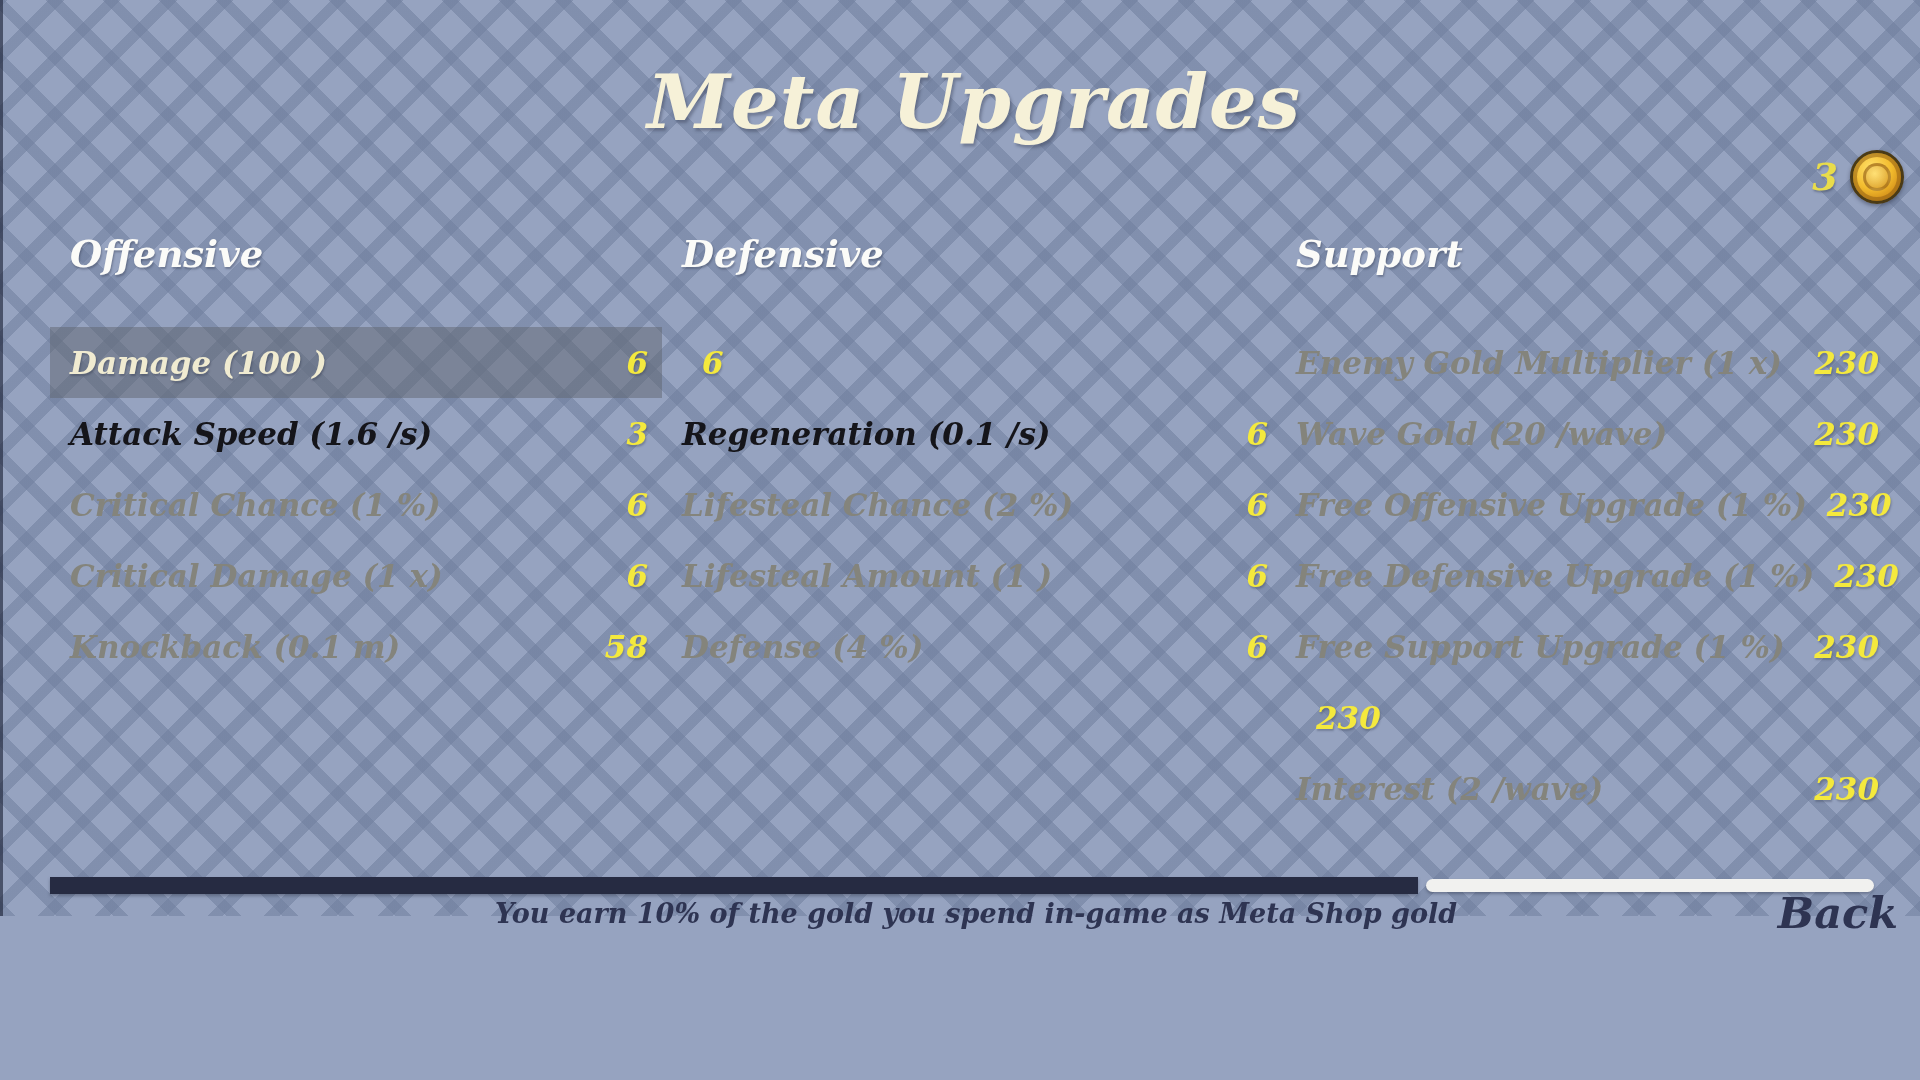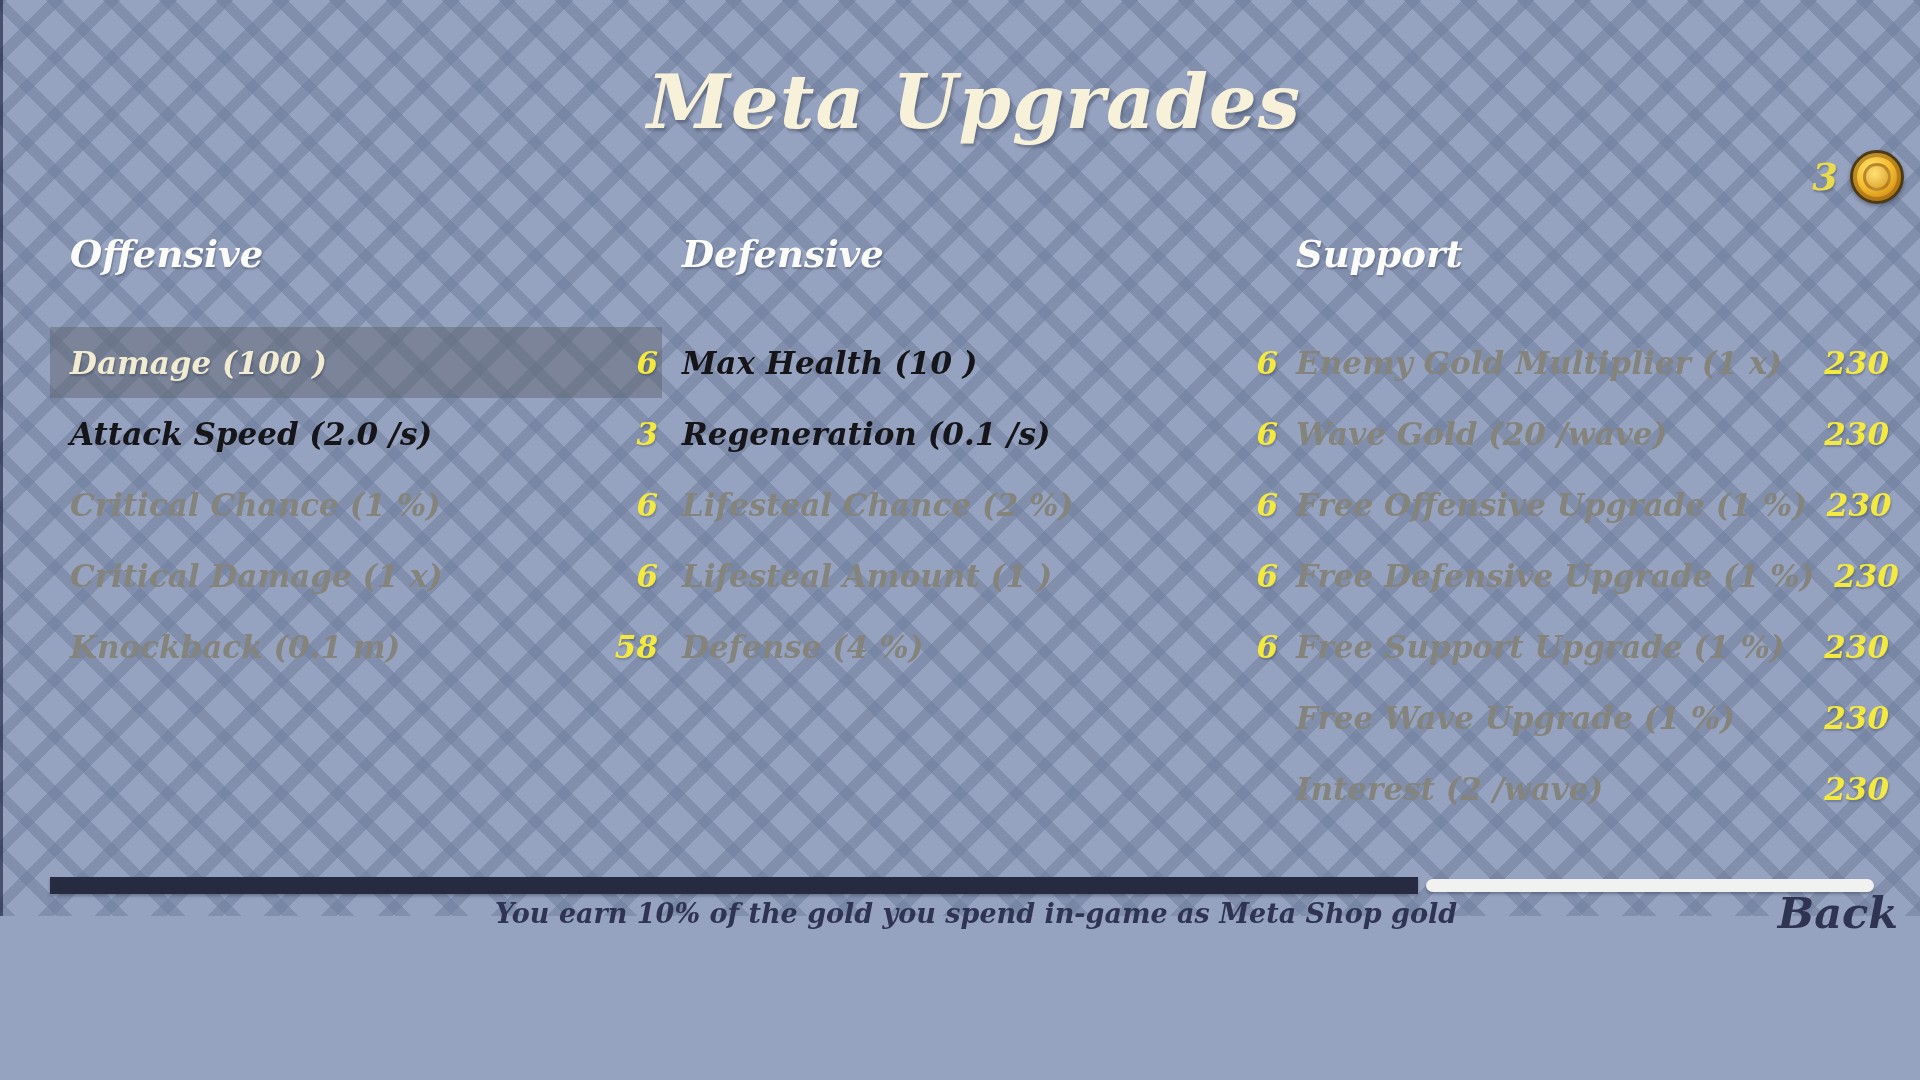--- a/index.html
+++ b/index.html
@@ -57,21 +57,21 @@
   .column:nth-child(3){left:1276px;width:617px;}
   .col-header{
     position:absolute;top:232px;left:20px;
     font-size:37px;font-weight:bold;font-style:italic;
     color:var(--header-white,#fbfbf8);
     text-shadow:1px 2px 2px rgba(40,45,65,0.35);
   }
   .rows{position:absolute;top:327px;left:0;right:0;}
   .row{
     height:71px;display:flex;align-items:center;justify-content:space-between;
-    padding:0 4px 0 20px;box-sizing:border-box;cursor:pointer;
+    padding:0 14px 0 20px;box-sizing:border-box;cursor:pointer;
   }
   .row .label{
     font-size:31px;font-weight:600;font-style:italic;white-space:nowrap;
   }
   .row .cost{
     font-size:31px;font-weight:bold;font-style:italic;
     color:var(--accent-yellow,#f4e93d);
     text-shadow:1px 2px 2px rgba(40,45,65,0.3);
     padding-left:20px;
   }
@@ -119,42 +119,41 @@
 
   <div class="columns" id="columns">
       <div class="column">
         <div class="col-header">Offensive</div>
         <div class="rows">
           <div class="row state-selected">
             <span class="label">Damage (100 )</span>
             <span class="cost">6</span>
           </div>
           <div class="row state-available">
-            <span class="label">Attack Speed (2.0 /s)</span>
+            <span class="label">Attack Speed (1.6 /s)</span>
             <span class="cost">3</span>
           </div>
           <div class="row state-locked">
             <span class="label">Critical Chance (1 %)</span>
             <span class="cost">6</span>
           </div>
           <div class="row state-locked">
             <span class="label">Critical Damage (1 x)</span>
             <span class="cost">6</span>
           </div>
           <div class="row state-locked">
             <span class="label">Knockback (0.1 m)</span>
             <span class="cost">58</span>
           </div>
         </div>
       </div>
       <div class="column">
         <div class="col-header">Defensive</div>
         <div class="rows">
           <div class="row state-available">
-            <span class="label">Max Health (10 )</span>
             <span class="cost">6</span>
           </div>
           <div class="row state-available">
             <span class="label">Regeneration (0.1 /s)</span>
             <span class="cost">6</span>
           </div>
           <div class="row state-locked">
             <span class="label">Lifesteal Chance (2 %)</span>
             <span class="cost">6</span>
           </div>
@@ -185,21 +184,20 @@
           </div>
           <div class="row state-locked">
             <span class="label">Free Defensive Upgrade (1 %)</span>
             <span class="cost">230</span>
           </div>
           <div class="row state-locked">
             <span class="label">Free Support Upgrade (1 %)</span>
             <span class="cost">230</span>
           </div>
           <div class="row state-locked">
-            <span class="label">Free Wave Upgrade (1 %)</span>
             <span class="cost">230</span>
           </div>
           <div class="row state-locked">
             <span class="label">Interest (2 /wave)</span>
             <span class="cost">230</span>
           </div>
         </div>
       </div>
     </div>
 

